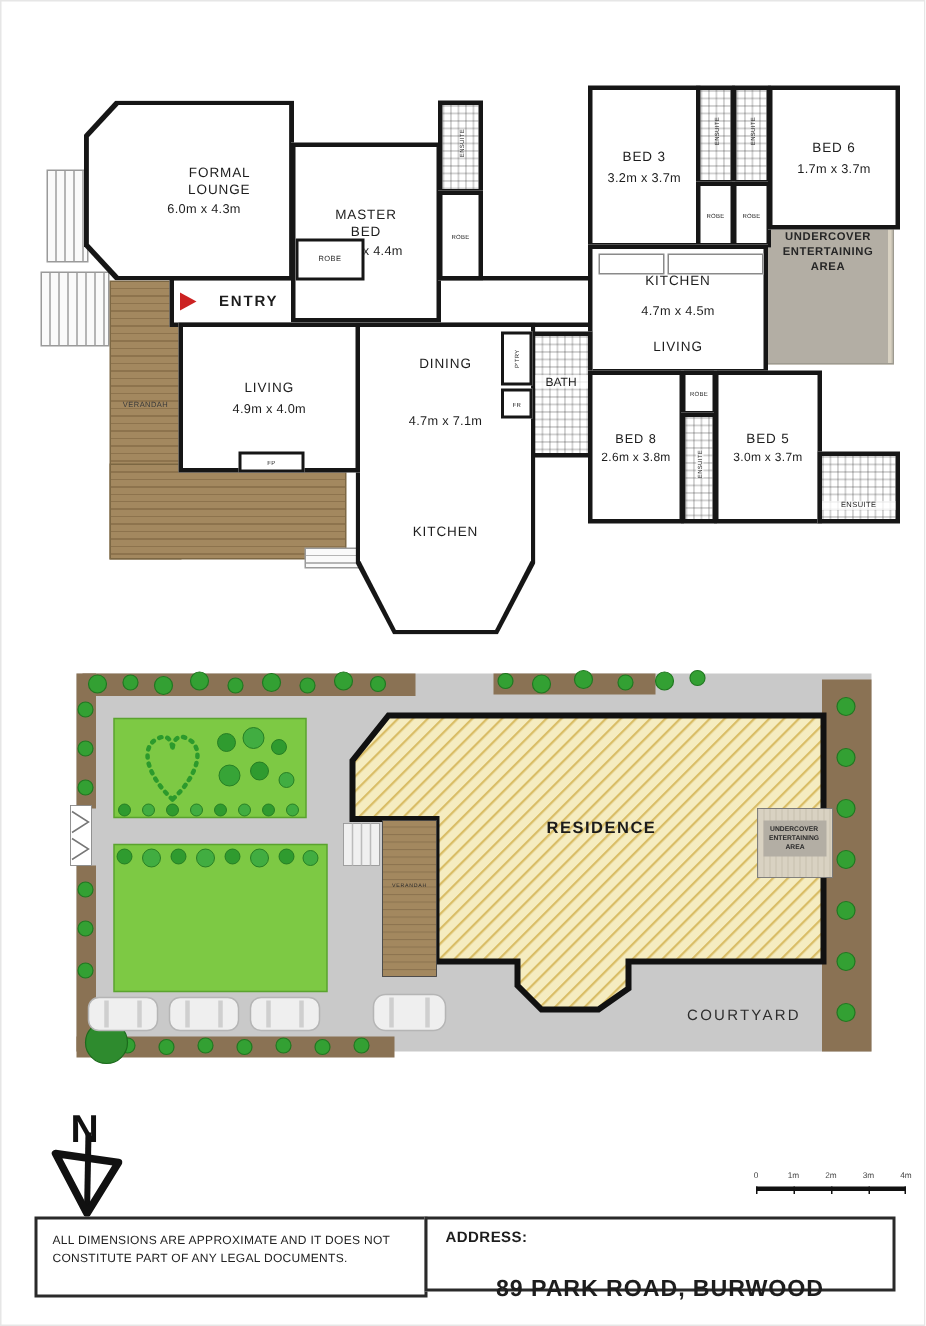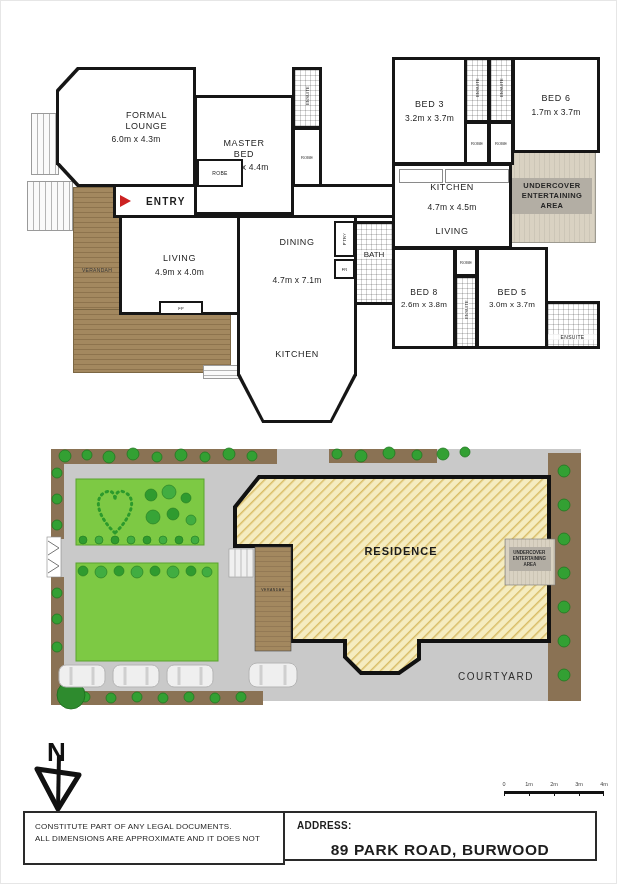--- a/index.html
+++ b/index.html
@@ -89,21 +89,21 @@
     <span class="micro">ROBE</span>
   </div>
   <div class="room flexc" style="left:487px;top:120px;width:26px;height:44px;">
     <span class="micro">ROBE</span>
   </div>
   <div class="room flexc" style="left:511px;top:56px;width:88px;height:96px;">
     <span class="rname">BED 6</span>
     <span class="rdims">1.7m x 3.7m</span>
   </div>
 
-  <div class="abs vdeck" style="left:507px;top:148px;width:88px;height:94px;display:flex;align-items:center;justify-content:center;">
+  <div class="abs vdeck" style="left:507px;top:148px;width:88px;height:94px;display:flex;justify-content:center;">
     <div class="uc-label" style="width:76px;">UNDERCOVER ENTERTAINING AREA</div>
   </div>
 
   <div class="room" style="left:391px;top:162px;width:120px;height:86px;">
     <span class="counter" style="left:4px;top:3px;width:42px;height:12px;"></span>
     <span class="counter" style="left:50px;top:3px;width:62px;height:12px;"></span>
     <span class="ctr rname" style="top:16px;">KITCHEN</span>
     <span class="ctr rdims" style="top:36px;">4.7m x 4.5m</span>
     <span class="ctr rname" style="top:60px;">LIVING</span>
   </div>
@@ -313,21 +313,21 @@
     <span class="scale-lbl" style="left:100%;">4m</span>
     <div class="abs" style="left:0;top:10px;width:100%;height:3px;background:#111;"></div>
     <span class="scale-tick" style="left:0;"></span>
       <span class="scale-tick" style="left:25%;"></span>
     <span class="scale-tick" style="left:50%;"></span>
       <span class="scale-tick" style="left:75%;"></span>
     <span class="scale-tick" style="left:99%;"></span>
   </div>
 
   <div class="abs box" style="left:22px;top:810px;width:262px;height:54px;padding:8px 10px;font-size:8px;line-height:1.55;letter-spacing:.2px;color:#222;">
+    <div>ALL DIMENSIONS ARE APPROXIMATE AND IT DOES NOT</div>
     <div>CONSTITUTE PART OF ANY LEGAL DOCUMENTS.</div>
-    <div>ALL DIMENSIONS ARE APPROXIMATE AND IT DOES NOT</div>
   </div>
   <div class="abs box" style="left:282px;top:810px;width:314px;height:50px;padding:7px 12px;">
     <div style="font-size:10px;font-weight:bold;letter-spacing:.3px;">ADDRESS:</div>
-    <div style="font-size:15.5px;font-weight:bold;text-align:center;margin-top:10px;letter-spacing:.6px;">89 PARK ROAD, BURWOOD</div>
+    <div style="font-size:15.5px;font-weight:bold;text-align:center;margin-top:20px;letter-spacing:.6px;">89 PARK ROAD, BURWOOD</div>
   </div>
 
 </div>
 
 </body></html>

